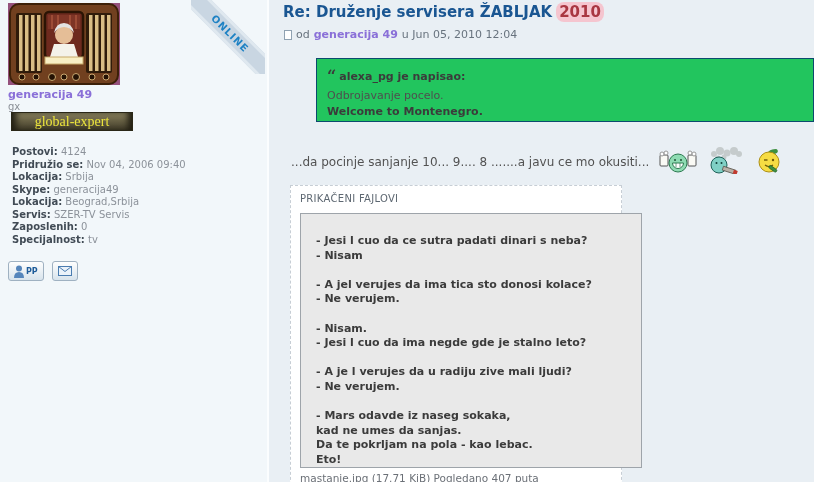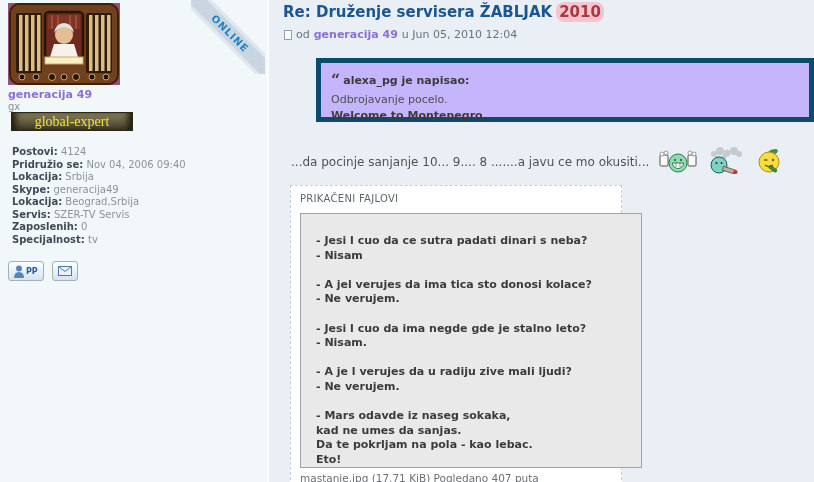--- a/index.html
+++ b/index.html
@@ -36,21 +36,21 @@
   
   .content { position:absolute; left:283px; top:0; right:0; height:100%; }
   .title { position:absolute; left:0; top:3px; font-size:15px; font-weight:bold;
     color:#1A5692; white-space:nowrap; cursor:pointer; }
   .title .hl { background:#F5C5CF; color:#A93641; padding:1px 3px; margin-left:4px;border-radius:8px; }
   .meta { position:absolute; left:1px; top:28px; font-size:11px; color:#68737E;
     display:flex; align-items:center; gap:4px; }
   .page-icon { width:8px; height:10px; border:1px solid #90A2B2; background:#fff; display:inline-block; }
   .meta .author { color:#8A70D8; font-weight:bold; cursor:pointer; }
   .quote { position:absolute; left:33px; top:58px; right:0; height:64px;
-    background:#c4b5fd; border:5px solid #0c4a6e; padding:6px 10px;
+    background:#22c55e; border:1px solid #0c4a6e; padding:6px 10px;
     font-size:11px; color:#4F4F4F; }
   .quote .cite { font-weight:bold; color:#3B3B3B; margin-bottom:5px; }
   .qmark { font-family:"DejaVu Serif",serif; font-size:16px; font-weight:bold;
     margin-right:3px; position:relative; top:2px; }
   .quote .l1 { margin-bottom:3px; }
   .quote .l2 { font-weight:bold; color:#3B3B3B; }
   .bodyline { position:absolute; left:8px; top:138px; height:36px;
     display:flex; align-items:flex-end; font-size:12px; color:#525252; }
   .bodyline .text { margin-bottom:5px; white-space:nowrap; }
   .smilies { display:flex; align-items:flex-end; margin-left:10px; gap:9px; }
@@ -229,23 +229,23 @@
           <div class="joke-line">- Nisam</div>
 
           <div class="joke-line"></div>
 
           <div class="joke-line">- A jel verujes da ima tica sto donosi kolace?</div>
 
           <div class="joke-line">- Ne verujem.</div>
 
           <div class="joke-line"></div>
 
+          <div class="joke-line">- Nisam.</div>
+
           <div class="joke-line">- Jesi l cuo da ima negde gde je stalno leto?</div>
-
-          <div class="joke-line">- Nisam.</div>
 
           <div class="joke-line"></div>
 
           <div class="joke-line">- A je l verujes da u radiju zive mali ljudi?</div>
 
           <div class="joke-line">- Ne verujem.</div>
 
           <div class="joke-line"></div>
 
           <div class="joke-line">- Mars odavde iz naseg sokaka,</div>

